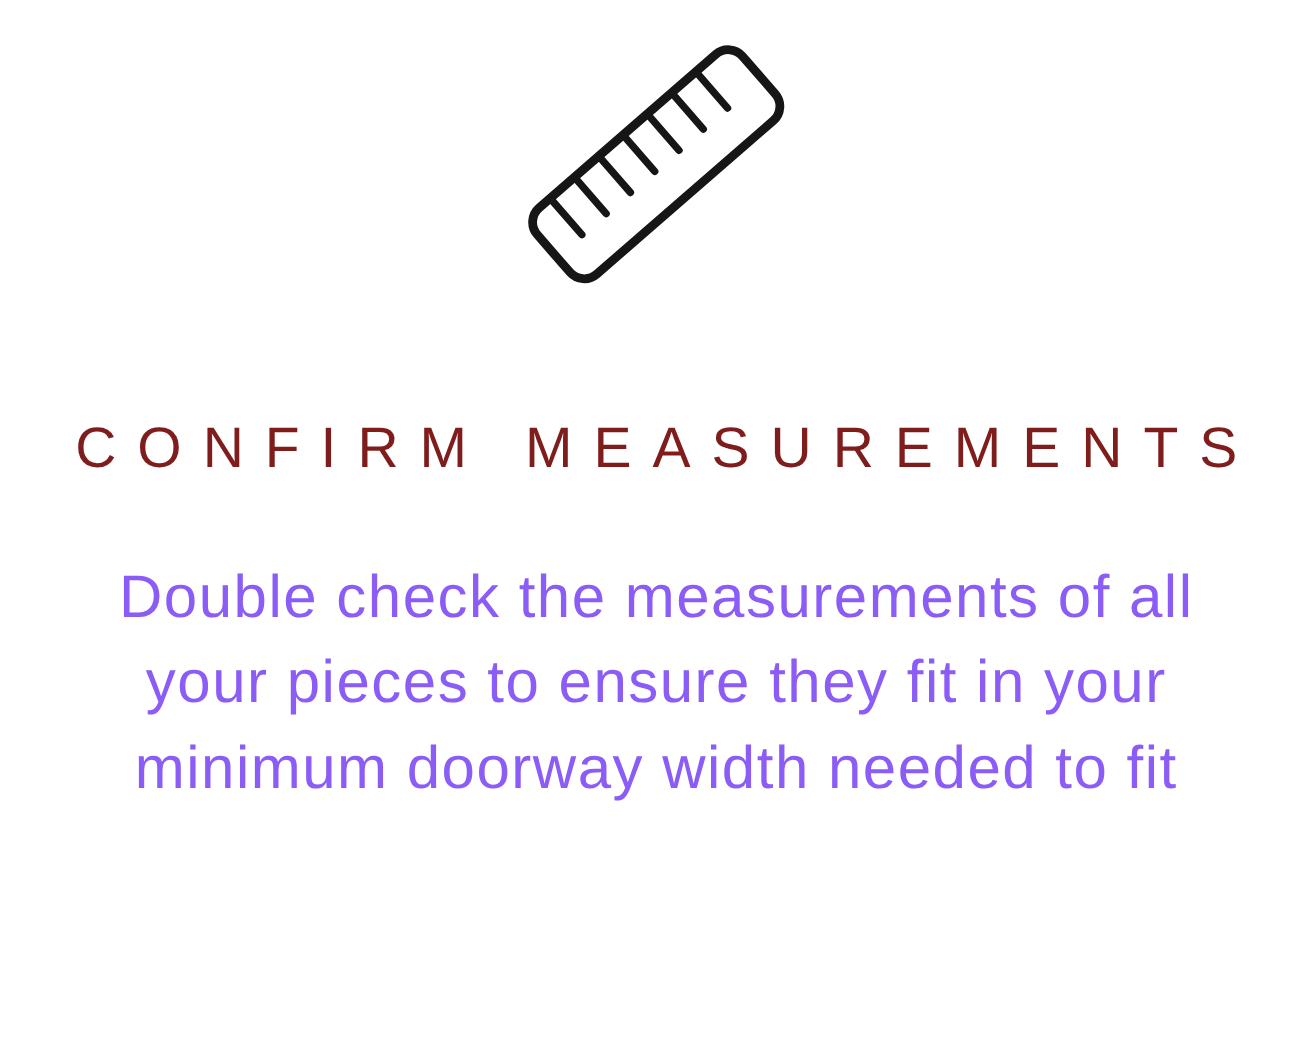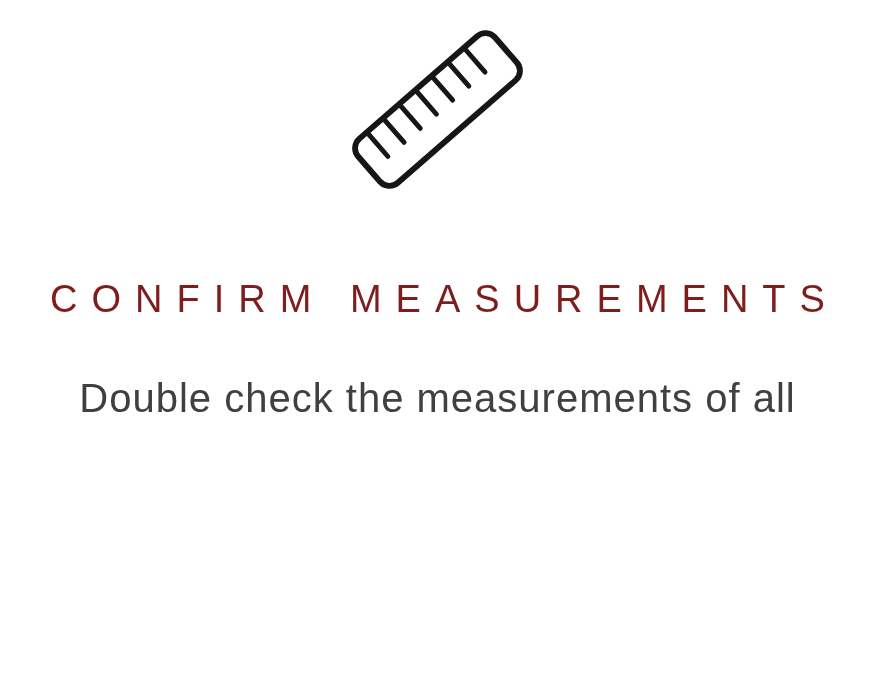--- a/index.html
+++ b/index.html
@@ -37,21 +37,21 @@
     line-height: 1;
     font-weight: 400;
     letter-spacing: 14px;
     color: #7f1d1d;
     white-space: nowrap;
     text-indent: 14px; 
   }
   .body-text {
     margin-top: 52px;
     text-align: center;
-    color: #404040;
+    color: #8b5cf6;
     font-size: 40px;
     line-height: 57px;
     letter-spacing: 1px;
     font-weight: 400;
   }
   .body-line {
     white-space: nowrap;
   }
 </style>
 </head>
@@ -65,15 +65,17 @@
         <rect x="7" y="70" width="186" height="60" rx="13"></rect>
         <path stroke-width="5" d="M30 72v31 M52 72v31 M74 72v31 M96 72v31 M118 72v31 M140 72v31 M162 72v31"></path>
       </g>
     </svg>
   </div>
 
   <div class="heading">CONFIRM MEASUREMENTS</div>
 
   <div class="body-text">
     <div class="body-line">Double check the measurements of all</div>
+    <div class="body-line">your pieces to ensure they fit in your</div>
+    <div class="body-line">minimum doorway width needed to fit</div>
   </div>
 
 </div>
 
 </body></html>

